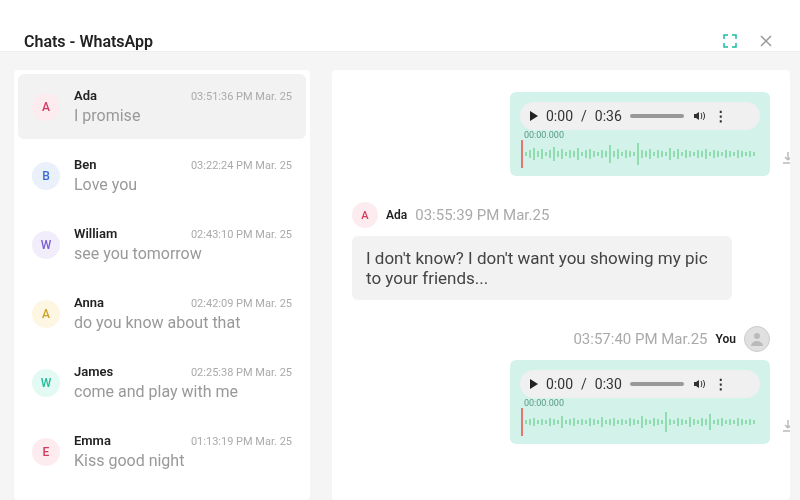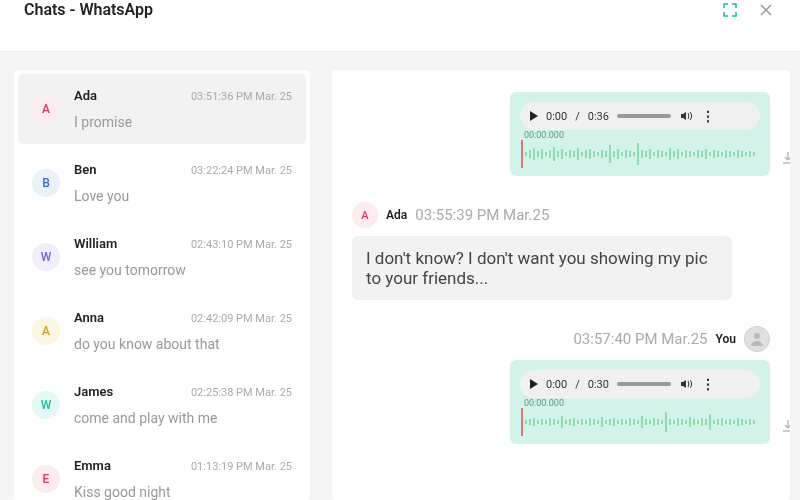--- a/index.html
+++ b/index.html
@@ -1,52 +1,52 @@
 <!DOCTYPE html>
 <html><head>
 <meta charset="utf-8">
 <style>
 *{box-sizing:border-box;margin:0;padding:0;font-family:-apple-system,BlinkMacSystemFont,'Segoe UI',Roboto,sans-serif}
 body{background:#f5f5f5;width:800px;height:500px;overflow:hidden}
 .app{display:flex;flex-direction:column;height:100%}
-.header{background:#fff;height:52px;display:flex;align-items:flex-start;justify-content:space-between;padding:0 24px;border-bottom:1px solid #eee}
+.header{background:#fff;height:52px;display:flex;align-items:flex-end;justify-content:space-between;padding:0 24px;border-bottom:1px solid #eee}
 .header-title{font-size:16px;font-weight:600;color:#222}
 .header-actions{display:flex;align-items:center;gap:16px}
 .icon-btn{width:20px;height:20px;display:flex;align-items:center;justify-content:center;cursor:pointer;color:#999}
 .expand-icon svg{color:#1abc9c}
 .main{display:flex;flex:1;overflow:hidden;padding:18px 10px 0 14px;gap:22px}
 .sidebar{width:296px;background:#fff;border-radius:4px;overflow-y:auto}
 .chat-item{display:flex;align-items:center;padding:14px 14px;gap:14px;cursor:pointer;border-radius:6px;margin:4px 4px}
 .chat-item.selected{background:#f2f2f2}
 .avatar{width:28px;height:28px;border-radius:50%;display:flex;align-items:center;justify-content:center;font-size:12px;font-weight:500;flex-shrink:0}
 .av-a{background:#fdecef;color:#d13b5e}
 .av-b{background:#eaf1fb;color:#3b6bd1}
 .av-w{background:#f1edfa;color:#7a5fd1}
 .av-an{background:#fdf6e3;color:#c9a227}
 .av-j{background:#e3f9f3;color:#1fbf9a}
 .av-e{background:#fdecef;color:#d13b5e}
 .chat-body{flex:1;min-width:0}
 .chat-row{display:flex;justify-content:space-between;align-items:baseline;gap:8px}
 .chat-name{font-size:13px;font-weight:600;color:#222}
 .chat-time{font-size:11px;color:#aaa;white-space:nowrap}
-.chat-preview{font-size:14px;color:#999;margin-top:11px;white-space:nowrap;overflow:hidden;text-overflow:ellipsis}
+.chat-preview{font-size:16px;color:#999;margin-top:3px;white-space:nowrap;overflow:hidden;text-overflow:ellipsis}
 .content{flex:1;background:#fff;border-radius:4px;padding:22px 20px;overflow-y:auto;display:flex;flex-direction:column;gap:26px}
 .msg-row{display:flex;align-items:flex-start;gap:10px}
 .msg-row.out{justify-content:flex-end}
 .msg-meta{display:flex;align-items:center;gap:8px;font-size:12px}
 .msg-meta .name{font-weight:600;color:#222}
 .msg-meta .time{color:#aaa;font-size:15px}
 .msg-meta.right{justify-content:flex-start}
 .avatar-sm{width:26px;height:26px;border-radius:50%;display:flex;align-items:center;justify-content:center;font-size:11px;font-weight:500;flex-shrink:0}
 .avatar-img{width:26px;height:26px;border-radius:50%;background:#e0e0e0;display:flex;align-items:center;justify-content:center;border:1px solid #ccc}
 .bubble-text{background:#f2f2f2;border-radius:6px;padding:12px 14px;font-size:17px;color:#444;max-width:380px}
 .voice-card{background:#d3f2ea;border-radius:6px;padding:10px 10px 8px;width:260px;position:relative}
 .voice-top{display:flex;align-items:center;gap:8px;background:#f0f0f0;border-radius:20px;padding:6px 10px;font-size:11px;color:#333}
 .play-btn{width:0;height:0;border-left:8px solid #222;border-top:5px solid transparent;border-bottom:5px solid transparent;cursor:pointer}
-.vt{font-size:11px}
+.vt{font-size:14px}
 .prog{width:54px;height:4px;background:#999;border-radius:2px}
 .vol{display:flex;align-items:center}
 .dots{font-size:14px;font-weight:bold;cursor:pointer;letter-spacing:-1px}
 .wave-area{position:relative;height:38px}
 .wave-time{font-size:9px;color:#5a9a87;position:absolute;top:0;left:4px}
 .wave-svg{position:absolute;bottom:0;left:0;right:0;height:28px}
 .dl-icon{position:absolute;right:-26px;bottom:6px;color:#bbb;cursor:pointer}
 .group-in{display:flex;flex-direction:column;gap:8px}
 .group-out{display:flex;flex-direction:column;gap:8px;align-items:flex-end}
 </style>

